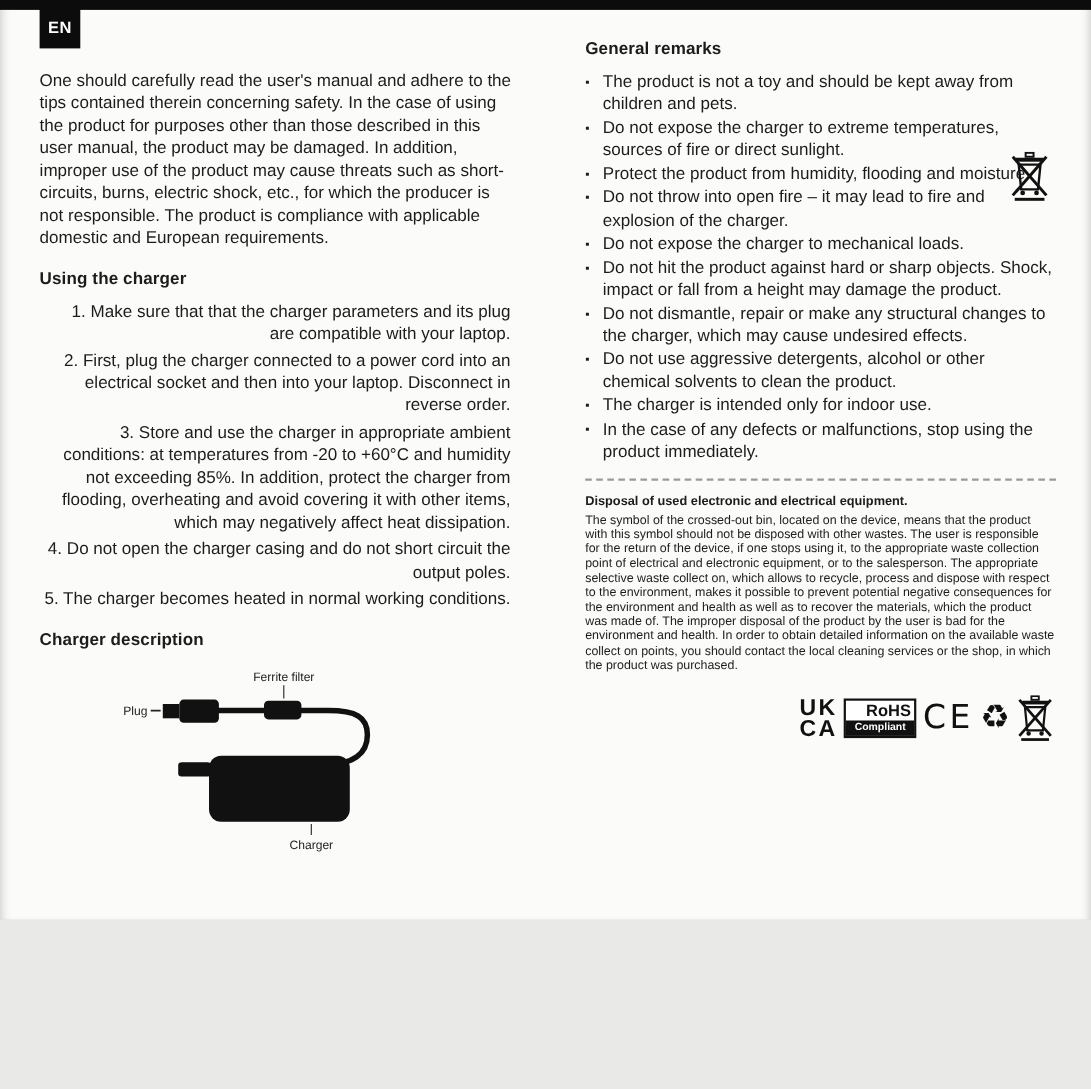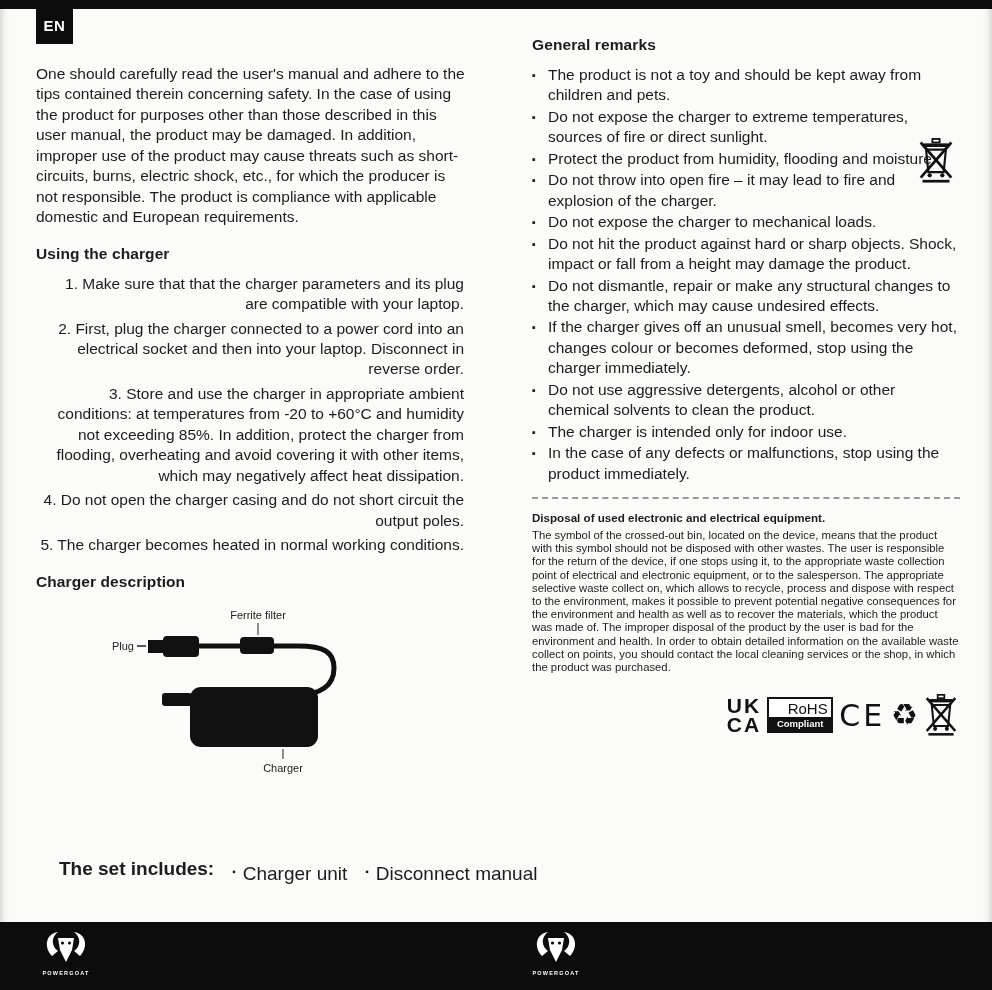--- a/index.html
+++ b/index.html
@@ -1,19 +1,19 @@
 <!DOCTYPE html>
 <html><head>
 <meta charset="utf-8">
 <style>
   * { box-sizing: border-box; }
   html, body { margin: 0; padding: 0; background: #e9e9e7; }
   .page {
     position: relative;
-    width: 992px; height: 990px;
+    width: 992px; height: 836px;
     margin: 0 auto;
     background: #fbfbf9;
     font-family: "Liberation Sans", "DejaVu Sans", sans-serif;
     color: #1c1c1c;
     overflow: hidden;
     box-shadow: inset 8px 0 10px -8px rgba(0,0,0,.25), inset -8px 0 10px -8px rgba(0,0,0,.25);
   }
   .top-bar {
     position: absolute; left: 0; top: 0; width: 100%; height: 9px;
     background: #0c0c0c;
@@ -59,21 +59,21 @@
   .set-item { display: flex; }
   .set-item::before { content: "▪"; font-size: 10px; padding: 3px 7px 0 0; }
   .marks-row {
     display: flex; align-items: center; justify-content: flex-end;
     gap: 6px; margin-top: 20px; padding-right: 2px;
   }
   .ukca { font-weight: 700; font-size: 21px; line-height: .92; letter-spacing: 2px; color: #111; }
   .rohs {
     border: 2px solid #111; width: 66px; text-align: center; background: #fff;
   }
-  .rohs .rt { font-size: 15px; font-weight: 400; padding: 1px 0 0 15px; color: #111; }
+  .rohs .rt { font-size: 15px; font-weight: 700; padding: 1px 0 0 15px; color: #111; }
   .rohs .rb { background: #111; color: #fff; font-size: 9.5px; font-weight: 700; padding: 1px 0 2px 0; }
   .ce { font-size: 30px; font-weight: 500; letter-spacing: 3px; color: #111; font-family: "DejaVu Sans", sans-serif; }
   .recycle { font-size: 30px; color: #111; line-height: 1; font-family: "DejaVu Sans", sans-serif; }
   .weee-top { position: absolute; left: 918px; top: 138px; }
   .bottom-bar {
     position: absolute; left: 0; top: 922px; width: 100%; height: 68px;
     background: #0c0c0c;
   }
   .goat-logo {
     position: absolute; top: 6px; width: 60px; text-align: center; color: #fff;
@@ -156,23 +156,20 @@
         <span>Do not throw into open fire – it may lead to fire and explosion of the charger.</span>
       </div>
     <div class="bullet">
         <span>Do not expose the charger to mechanical loads.</span>
       </div>
     <div class="bullet">
         <span>Do not hit the product against hard or sharp objects. Shock, impact or fall from a height may damage the product.</span>
       </div>
     <div class="bullet">
         <span>Do not dismantle, repair or make any structural changes to the charger, which may cause undesired effects.</span>
-      </div>
-    <div class="bullet">
-        <span>If the charger gives off an unusual smell, becomes very hot, changes colour or becomes deformed, stop using the charger immediately.</span>
       </div>
     <div class="bullet">
         <span>Do not use aggressive detergents, alcohol or other chemical solvents to clean the product.</span>
       </div>
     <div class="bullet">
         <span>The charger is intended only for indoor use.</span>
       </div>
     <div class="bullet">
         <span>In the case of any defects or malfunctions, stop using the product immediately.</span>
       </div>

